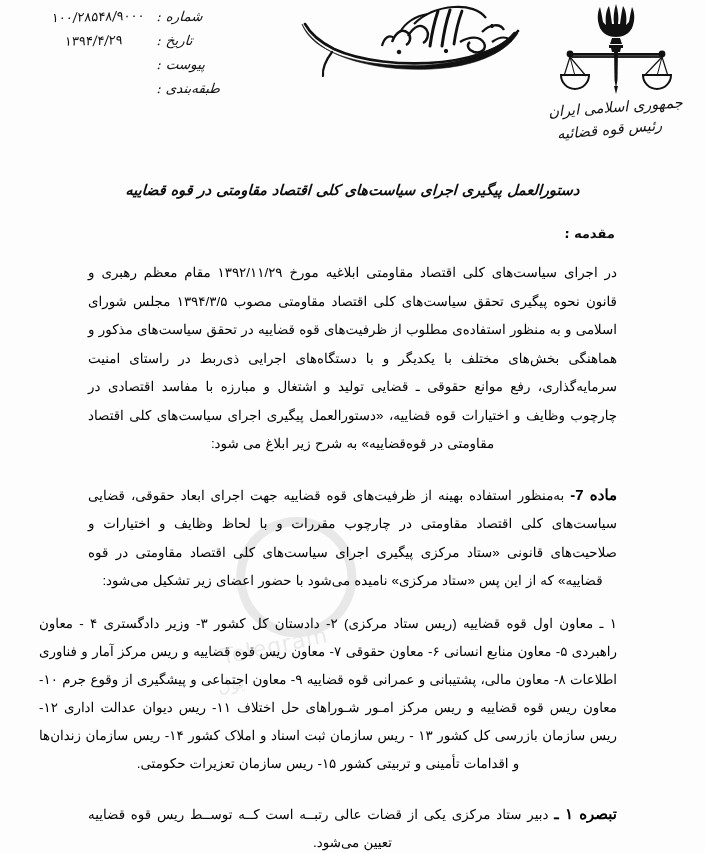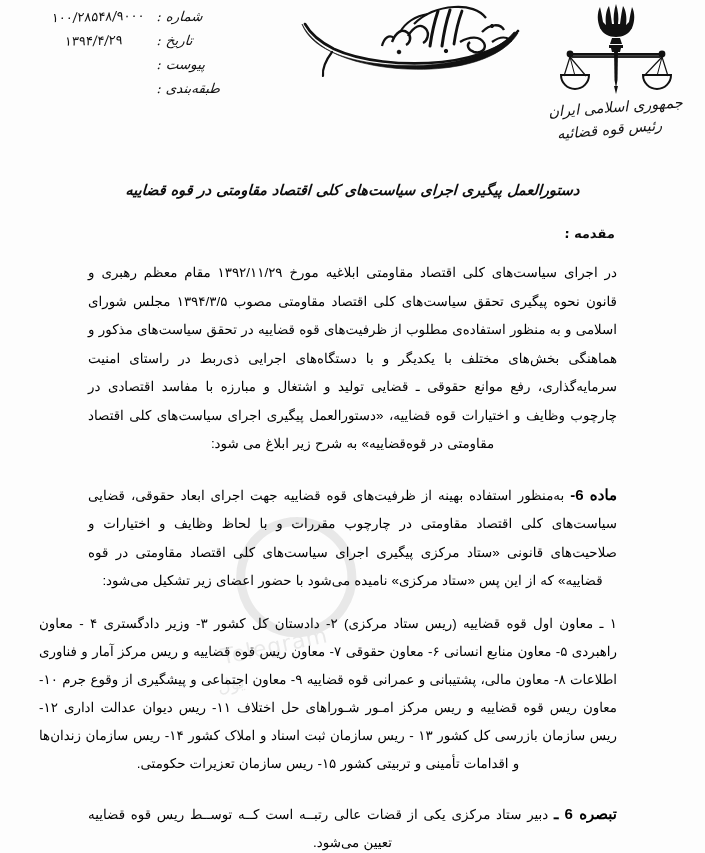--- a/index.html
+++ b/index.html
@@ -324,25 +324,25 @@
 
   <div class="doc-body">
 
     <div class="doc-title">دستورالعمل پیگیری اجرای سیاست‌های کلی اقتصاد مقاومتی در قوه قضاییه</div>
 
     <div class="section-head">مقدمه :</div>
 
     <div class="para">در اجرای سیاست‌های کلی اقتصاد مقاومتی ابلاغیه مورخ ۱۳۹۲/۱۱/۲۹ مقام معظم رهبری و قانون نحوه پیگیری تحقق سیاست‌های کلی اقتصاد مقاومتی مصوب ۱۳۹۴/۳/۵ مجلس شورای اسلامی و به منظور استفاده‌ی مطلوب از ظرفیت‌های قوه قضاییه در تحقق سیاست‌های مذکور و هماهنگی بخش‌های مختلف با یکدیگر و با دستگاه‌های اجرایی ذی‌ربط در راستای امنیت سرمایه‌گذاری، رفع موانع حقوقی ـ قضایی تولید و اشتغال و مبارزه با مفاسد اقتصادی در چارچوب وظایف و اختیارات قوه قضاییه، «دستورالعمل پیگیری اجرای سیاست‌های کلی اقتصاد مقاومتی در قوه‌قضاییه» به شرح زیر ابلاغ می شود:</div>
 
     <div class="para article">
-      <span class="para-lead">ماده 6-</span>
+      <span class="para-lead">ماده 7-</span>
       <span>به‌منظور استفاده بهینه از ظرفیت‌های قوه قضاییه جهت اجرای ابعاد حقوقی، قضایی سیاست‌های کلی اقتصاد مقاومتی در چارچوب مقررات و با لحاظ وظایف و اختیارات و صلاحیت‌های قانونی «ستاد مرکزی پیگیری اجرای سیاست‌های کلی اقتصاد مقاومتی در قوه قضاییه» که از این پس «ستاد مرکزی» نامیده می‌شود با حضور اعضای زیر تشکیل می‌شود:</span>
     </div>
 
     <div class="para members">۱ ـ معاون اول قوه قضاییه (ریس ستاد مرکزی) ۲- دادستان کل کشور ۳- وزیر دادگستری  ۴ - معاون راهبردی ۵- معاون منابع انسانی ۶- معاون حقوقی ۷- معاون ریس قوه قضاییه و ریس مرکز آمار و فناوری اطلاعات ۸- معاون مالی، پشتیبانی و عمرانی قوه قضاییه ۹-  معاون اجتماعی و پیشگیری از وقوع جرم ۱۰- معاون ریس قوه قضاییه و ریس مرکز امـور شـوراهای حل اختلاف ۱۱- ریس دیوان عدالت اداری ۱۲- ریس سازمان بازرسی کل کشور ۱۳ - ریس سازمان ثبت اسناد و املاک کشور  ۱۴- ریس سازمان زندان‌ها و اقدامات تأمینی و تربیتی کشور ۱۵- ریس سازمان تعزیرات حکومتی.</div>
 
     <div class="para note">
-      <span class="para-lead">تبصره 6 ـ</span>
+      <span class="para-lead">تبصره ۱ ـ</span>
       <span>دبیر ستاد مرکزی یکی از قضات عالی رتبــه است کــه توســط ریس قوه قضاییه تعیین می‌شود.</span>
     </div>
 
   </div>
 </div>
 
 </body></html>

